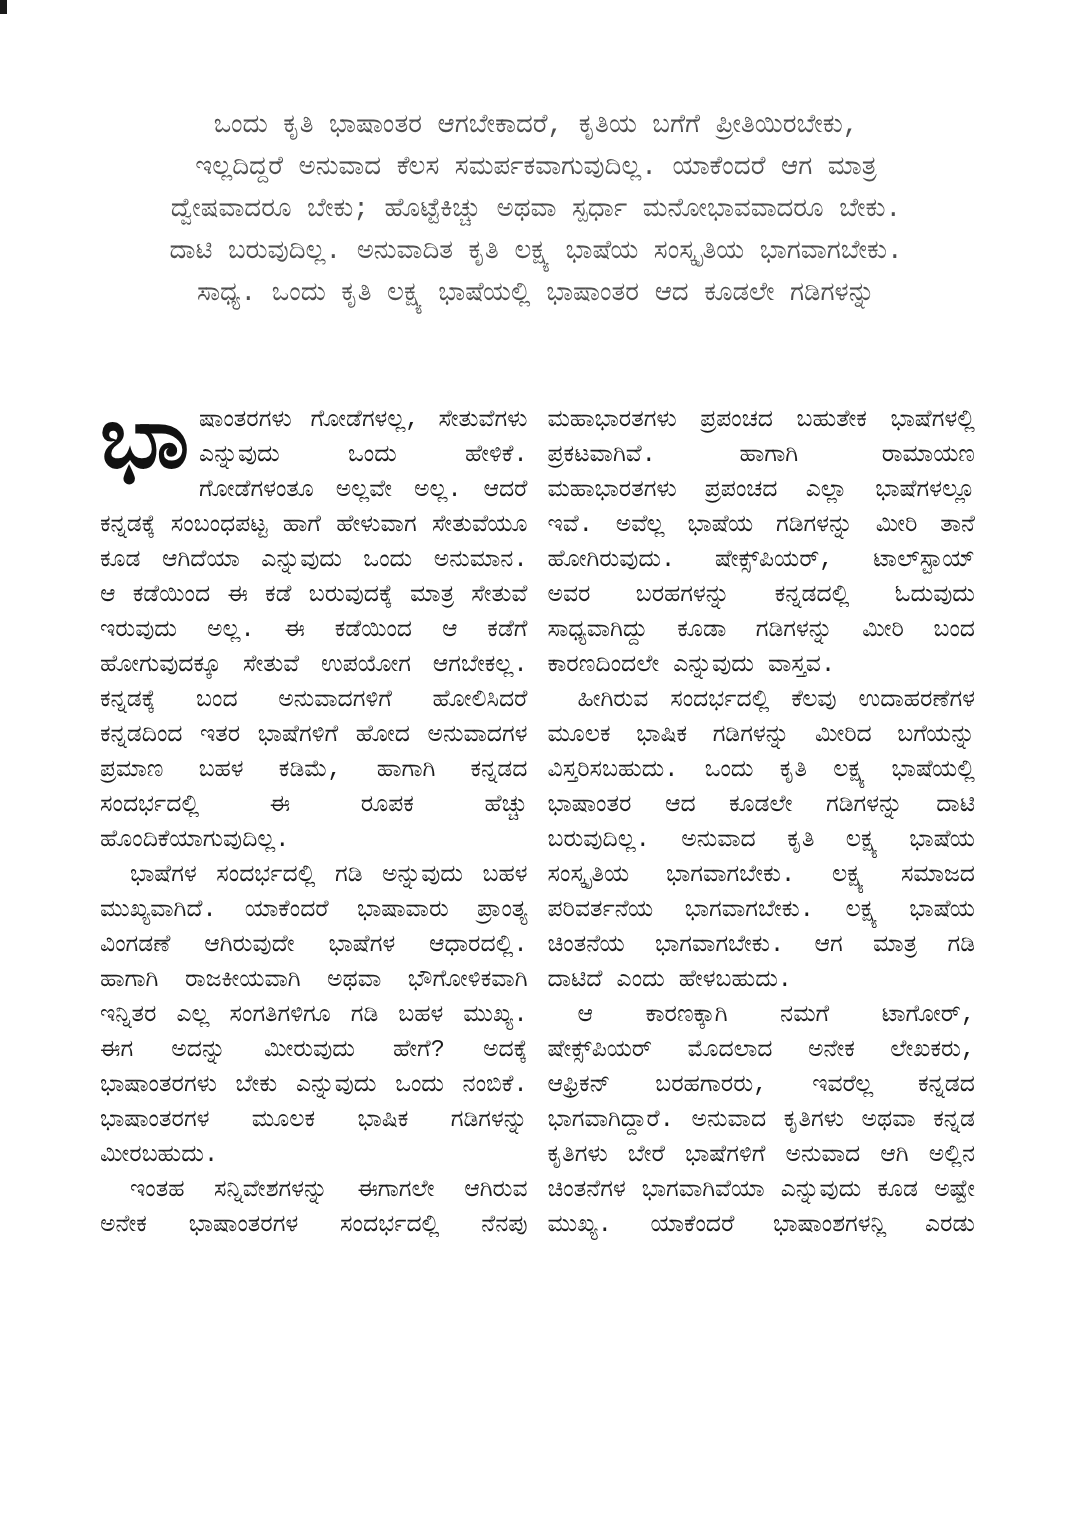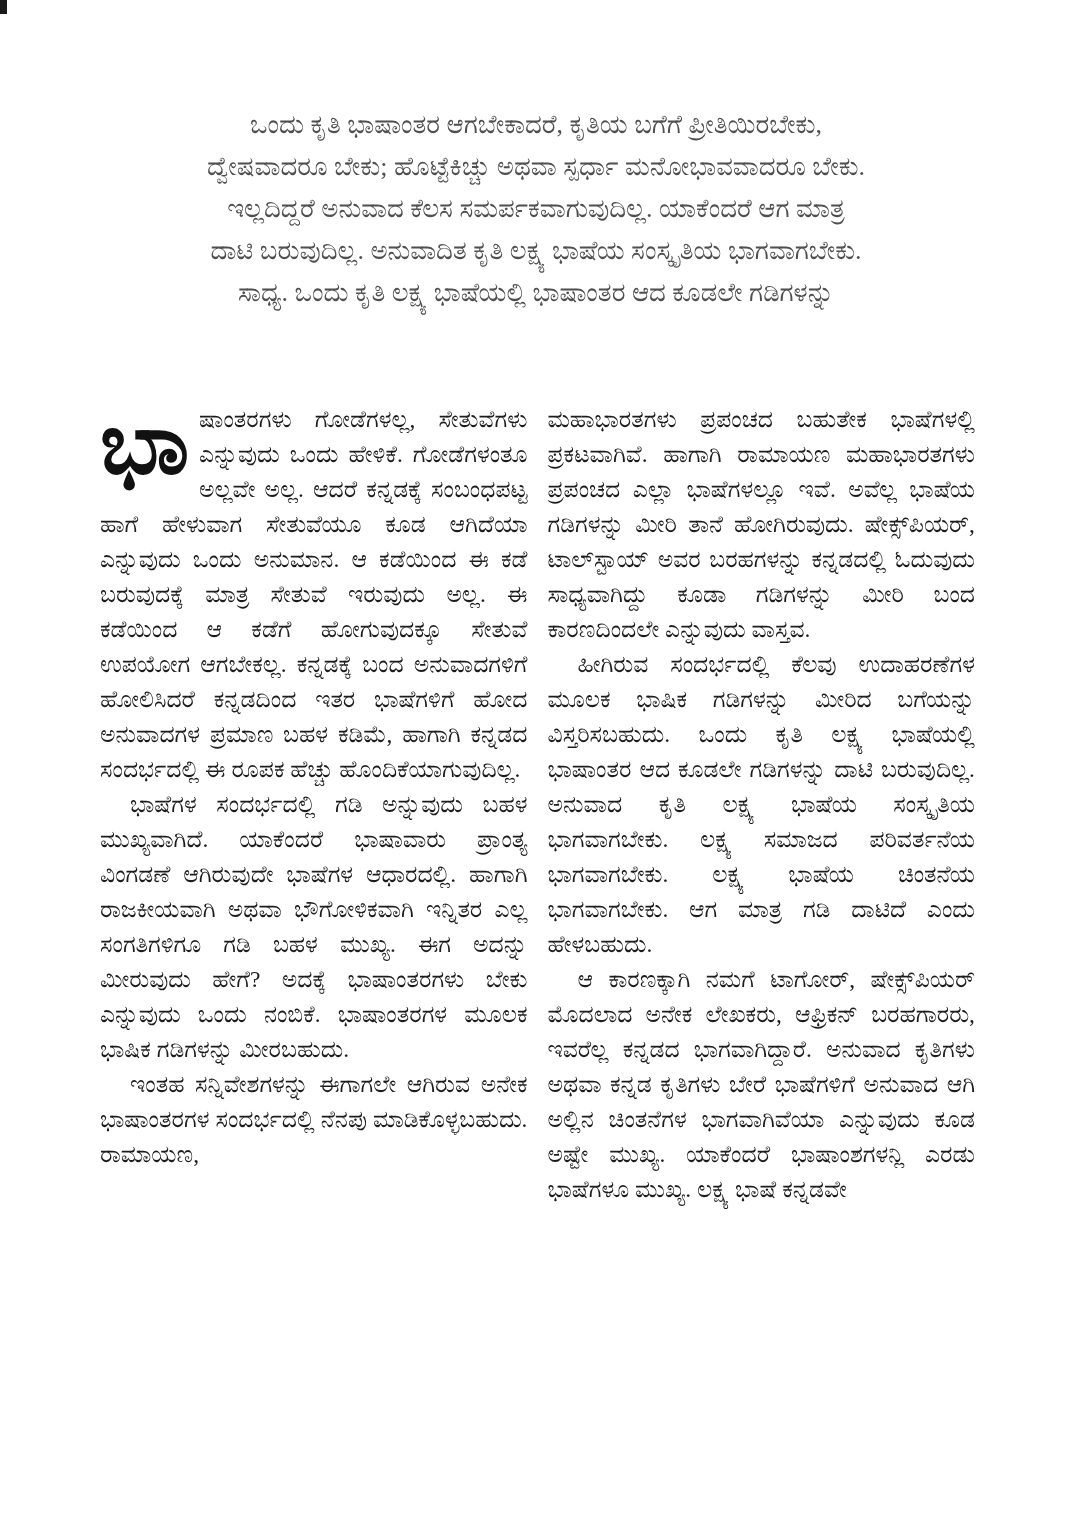--- a/index.html
+++ b/index.html
@@ -6,21 +6,21 @@
     margin: 0;
     padding: 0;
     background: #ffffff;
   }
   .page {
     position: relative;
     width: 1072px;
     height: 1353px;
     background: #ffffff;
     overflow: hidden;
-    font-family: Liberation Serif, serif;
+    font-family: Liberation Mono, monospace;
   }
   .corner-mark {
     position: absolute;
     left: 0;
     top: 0;
     width: 7px;
     height: 14px;
     background: #1a1a1a;
   }
   
@@ -95,22 +95,22 @@
 </style>
 </head>
 <body>
 
 <div class="page">
 
   <div class="corner-mark"></div>
 
   <section class="quote">
     <div class="quote-line">ಒಂದು ಕೃತಿ ಭಾಷಾಂತರ ಆಗಬೇಕಾದರೆ, ಕೃತಿಯ ಬಗೆಗೆ ಪ್ರೀತಿಯಿರಬೇಕು,</div>
+    <div class="quote-line">ಇಲ್ಲದಿದ್ದರೆ ಅನುವಾದ ಕೆಲಸ ಸಮರ್ಪಕವಾಗುವುದಿಲ್ಲ. ಯಾಕೆಂದರೆ ಆಗ ಮಾತ್ರ</div>
     <div class="quote-line">ದ್ವೇಷವಾದರೂ ಬೇಕು; ಹೊಟ್ಟೆಕಿಚ್ಚು ಅಥವಾ ಸ್ಪರ್ಧಾ ಮನೋಭಾವವಾದರೂ ಬೇಕು.</div>
-    <div class="quote-line">ಇಲ್ಲದಿದ್ದರೆ ಅನುವಾದ ಕೆಲಸ ಸಮರ್ಪಕವಾಗುವುದಿಲ್ಲ. ಯಾಕೆಂದರೆ ಆಗ ಮಾತ್ರ</div>
     <div class="quote-line">ದಾಟಿ ಬರುವುದಿಲ್ಲ. ಅನುವಾದಿತ ಕೃತಿ ಲಕ್ಷ್ಯ ಭಾಷೆಯ ಸಂಸ್ಕೃತಿಯ ಭಾಗವಾಗಬೇಕು.</div>
     <div class="quote-line">ಸಾಧ್ಯ. ಒಂದು ಕೃತಿ ಲಕ್ಷ್ಯ ಭಾಷೆಯಲ್ಲಿ ಭಾಷಾಂತರ ಆದ ಕೂಡಲೇ ಗಡಿಗಳನ್ನು</div>
   </section>
 
   <section class="article">
     <div class="col">
       <p>
         <span class="dropcap">ಭಾ</span><span>ಷಾಂತರಗಳು ಗೋಡೆಗಳಲ್ಲ, ಸೇತುವೆಗಳು ಎನ್ನುವುದು ಒಂದು ಹೇಳಿಕೆ. ಗೋಡೆಗಳಂತೂ ಅಲ್ಲವೇ ಅಲ್ಲ. ಆದರೆ ಕನ್ನಡಕ್ಕೆ ಸಂಬಂಧಪಟ್ಟ ಹಾಗೆ ಹೇಳುವಾಗ ಸೇತುವೆಯೂ ಕೂಡ ಆಗಿದೆಯಾ ಎನ್ನುವುದು ಒಂದು ಅನುಮಾನ. ಆ ಕಡೆಯಿಂದ ಈ ಕಡೆ ಬರುವುದಕ್ಕೆ ಮಾತ್ರ ಸೇತುವೆ ಇರುವುದು ಅಲ್ಲ. ಈ ಕಡೆಯಿಂದ ಆ ಕಡೆಗೆ ಹೋಗುವುದಕ್ಕೂ ಸೇತುವೆ ಉಪಯೋಗ ಆಗಬೇಕಲ್ಲ. ಕನ್ನಡಕ್ಕೆ ಬಂದ ಅನುವಾದಗಳಿಗೆ ಹೋಲಿಸಿದರೆ ಕನ್ನಡದಿಂದ ಇತರ ಭಾಷೆಗಳಿಗೆ ಹೋದ ಅನುವಾದಗಳ ಪ್ರಮಾಣ ಬಹಳ ಕಡಿಮೆ, ಹಾಗಾಗಿ ಕನ್ನಡದ ಸಂದರ್ಭದಲ್ಲಿ ಈ ರೂಪಕ ಹೆಚ್ಚು ಹೊಂದಿಕೆಯಾಗುವುದಿಲ್ಲ.</span>
       </p>
       <p class="indent">ಭಾಷೆಗಳ ಸಂದರ್ಭದಲ್ಲಿ ಗಡಿ ಅನ್ನುವುದು ಬಹಳ ಮುಖ್ಯವಾಗಿದೆ. ಯಾಕೆಂದರೆ ಭಾಷಾವಾರು ಪ್ರಾಂತ್ಯ ವಿಂಗಡಣೆ ಆಗಿರುವುದೇ ಭಾಷೆಗಳ ಆಧಾರದಲ್ಲಿ. ಹಾಗಾಗಿ ರಾಜಕೀಯವಾಗಿ ಅಥವಾ ಭೌಗೋಳಿಕವಾಗಿ ಇನ್ನಿತರ ಎಲ್ಲ ಸಂಗತಿಗಳಿಗೂ ಗಡಿ ಬಹಳ ಮುಖ್ಯ. ಈಗ ಅದನ್ನು ಮೀರುವುದು ಹೇಗೆ? ಅದಕ್ಕೆ ಭಾಷಾಂತರಗಳು ಬೇಕು ಎನ್ನುವುದು ಒಂದು ನಂಬಿಕೆ. ಭಾಷಾಂತರಗಳ ಮೂಲಕ ಭಾಷಿಕ ಗಡಿಗಳನ್ನು ಮೀರಬಹುದು.</p>

